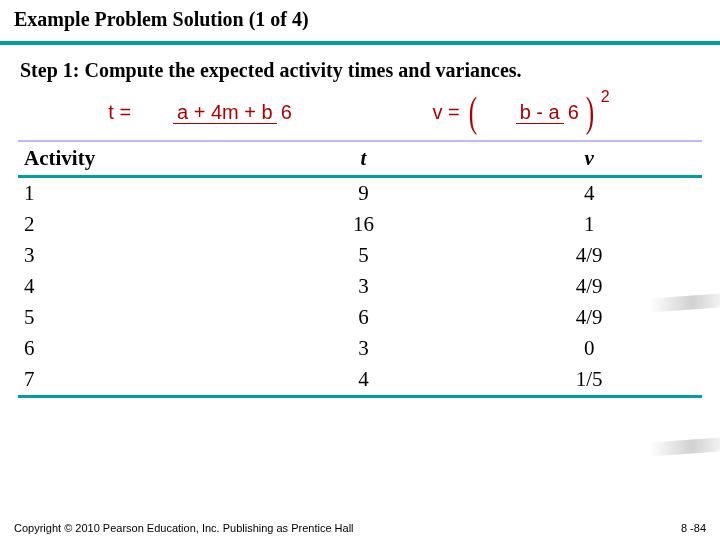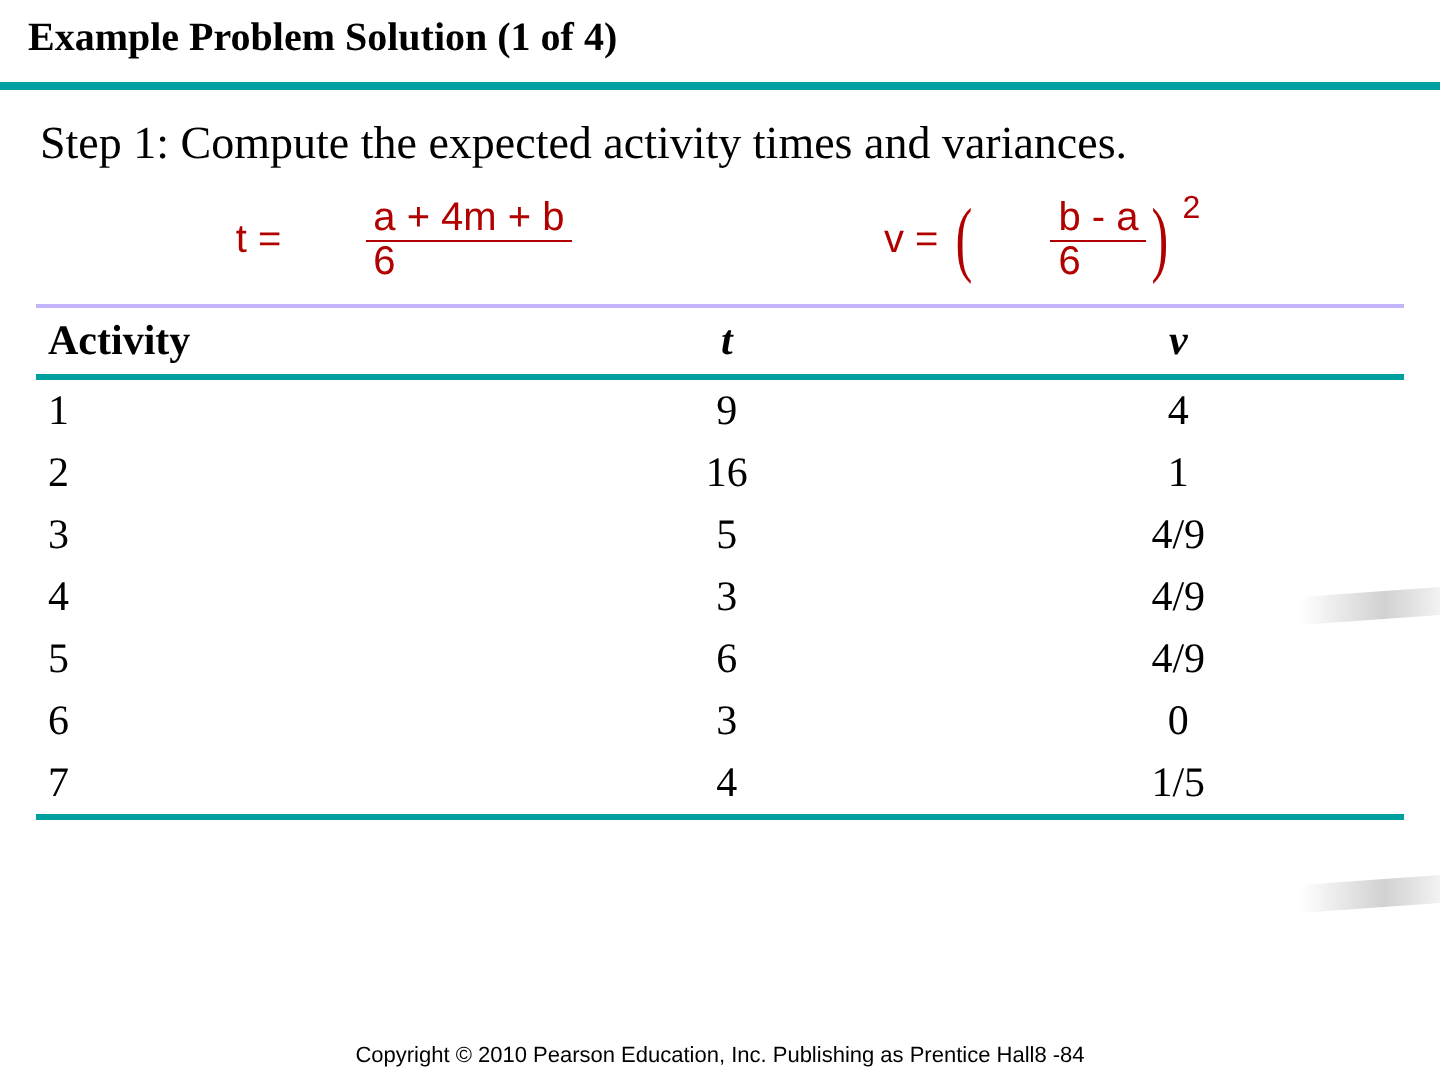--- a/index.html
+++ b/index.html
@@ -17,40 +17,40 @@
     font-weight: bold;
     color: #000;
     padding: 8px 14px 4px 14px;
   }
   .title-underline {
     height: 4px;
     background: #00a0a0;
     margin: 6px 0 0 0;
   }
   .step {
-    font-size: 23px;
+    font-size: 20px;
     padding: 14px 24px 10px 20px;
+    font-weight: bold;
   }
   .formulas {
     display: flex;
     justify-content: space-around;
     align-items: center;
     padding: 4px 40px 10px 40px;
   }
   .formula {
     font-family: Arial, sans-serif;
     font-size: 20px;
     color: #b00000;
     display: flex;
     align-items: center;
     gap: 6px;
   }
   .frac {
     display: inline-flex;
-    flex-direction: column;
     line-height: 1.05;
     margin-left: 36px;
   }
   .frac .num { border-bottom: 1.5px solid #b00000; padding: 0 4px; }
   .frac .den { padding: 0 4px; }
   .paren-wrap {
     position: relative;
     display: inline-flex;
     align-items: center;
   }
@@ -99,21 +99,21 @@
     height: 14px;
     background: linear-gradient(90deg, rgba(0,0,0,0) 0%, rgba(0,0,0,0.18) 60%, rgba(0,0,0,0.05) 100%);
     transform: skewY(-4deg);
   }
   .footer {
     position: absolute;
     bottom: 6px;
     left: 0;
     right: 0;
     display: flex;
-    justify-content: center;
+    justify-content: space-between;
     font-size: 11px;
     padding: 0 14px;
     font-family: Arial, sans-serif;
   }
 </style>
 </head>
 <body>
 
 <div class="title">Example Problem Solution (1 of 4)</div>
 <div class="title-underline"></div>

